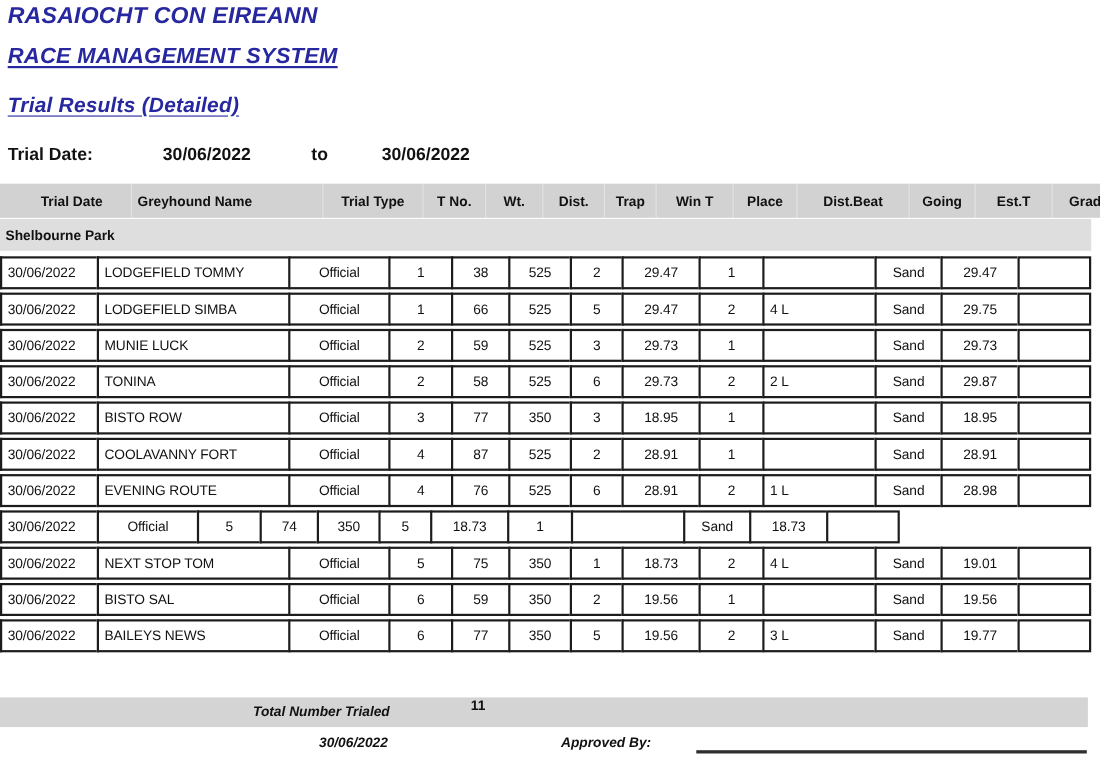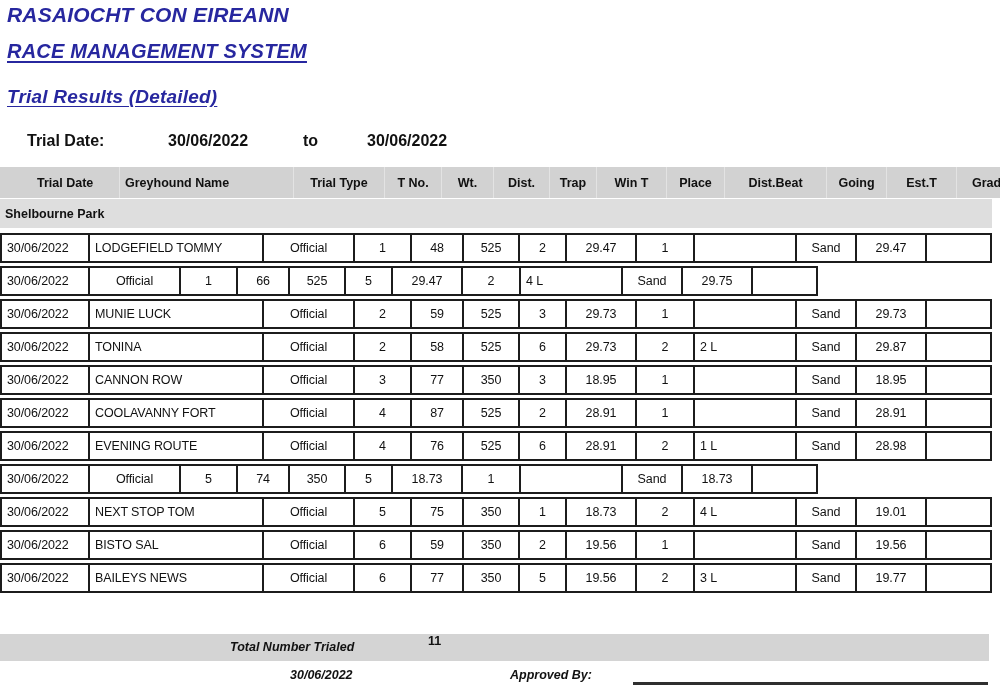--- a/index.html
+++ b/index.html
@@ -10,21 +10,21 @@
   .abs{position:absolute;}
   
   .title{
     font-weight:bold;font-style:italic;color:var(--title-blue,#27279f);
     left:7px;white-space:nowrap;letter-spacing:.2px;
   }
   .title-org{top:3px;font-size:21px;}
   .title-sys{top:40px;font-size:20px;text-decoration:underline;text-underline-offset:3px;}
   .title-rep{top:86px;font-size:19px;text-decoration:underline;text-underline-offset:3px;}
   
-  .filter span{position:absolute;top:132px;font-size:16px;font-weight:bold;white-space:nowrap;margin-left:20px;}
+  .filter span{position:absolute;top:132px;font-size:16px;font-weight:bold;white-space:nowrap;}
   .f-label{left:7px;}
   .f-from{left:148px;}
   .f-toword{left:283px;}
   .f-to{left:347px;}
   
   .thead{
     top:167px;left:0;width:992px;height:31px;background:var(--band-gray,#d2d2d2);
     display:flex;align-items:center;font-weight:bold;font-size:12.5px;padding-left:32px;
   }
   .thead .hcell{box-sizing:border-box;display:flex;align-items:center;justify-content:center;height:100%;border-right:1px solid #e3e3e3;}
@@ -86,32 +86,33 @@
 <div class="abs section-band">
   <span>Shelbourne Park</span>
 </div>
 
 <div class="abs" id="rows">
     <div class="row">
       <div class="cell left" style="width: 88px;">30/06/2022</div>
       <div class="cell left" style="width: 174px;">LODGEFIELD TOMMY</div>
       <div class="cell" style="width: 91px;">Official</div>
       <div class="cell" style="width: 57px;">1</div>
-      <div class="cell" style="width: 52px;">48</div>
+      <div class="cell" style="width: 52px;">38</div>
       <div class="cell" style="width: 56px;">525</div>
       <div class="cell" style="width: 47px;">2</div>
       <div class="cell" style="width: 70px;">29.47</div>
       <div class="cell" style="width: 58px;">1</div>
       <div class="cell left" style="width: 102px;"></div>
       <div class="cell" style="width: 60px;">Sand</div>
       <div class="cell" style="width: 70px;">29.47</div>
       <div class="cell" style="width: 67px;"></div>
     </div>
     <div class="row">
       <div class="cell left" style="width: 88px;">30/06/2022</div>
+      <div class="cell left" style="width: 174px;">LODGEFIELD SIMBA</div>
       <div class="cell" style="width: 91px;">Official</div>
       <div class="cell" style="width: 57px;">1</div>
       <div class="cell" style="width: 52px;">66</div>
       <div class="cell" style="width: 56px;">525</div>
       <div class="cell" style="width: 47px;">5</div>
       <div class="cell" style="width: 70px;">29.47</div>
       <div class="cell" style="width: 58px;">2</div>
       <div class="cell left" style="width: 102px;">4 L</div>
       <div class="cell" style="width: 60px;">Sand</div>
       <div class="cell" style="width: 70px;">29.75</div>
@@ -142,21 +143,21 @@
       <div class="cell" style="width: 47px;">6</div>
       <div class="cell" style="width: 70px;">29.73</div>
       <div class="cell" style="width: 58px;">2</div>
       <div class="cell left" style="width: 102px;">2 L</div>
       <div class="cell" style="width: 60px;">Sand</div>
       <div class="cell" style="width: 70px;">29.87</div>
       <div class="cell" style="width: 67px;"></div>
     </div>
     <div class="row">
       <div class="cell left" style="width: 88px;">30/06/2022</div>
-      <div class="cell left" style="width: 174px;">CANNON ROW</div>
+      <div class="cell left" style="width: 174px;">BISTO ROW</div>
       <div class="cell" style="width: 91px;">Official</div>
       <div class="cell" style="width: 57px;">3</div>
       <div class="cell" style="width: 52px;">77</div>
       <div class="cell" style="width: 56px;">350</div>
       <div class="cell" style="width: 47px;">3</div>
       <div class="cell" style="width: 70px;">18.95</div>
       <div class="cell" style="width: 58px;">1</div>
       <div class="cell left" style="width: 102px;"></div>
       <div class="cell" style="width: 60px;">Sand</div>
       <div class="cell" style="width: 70px;">18.95</div>

